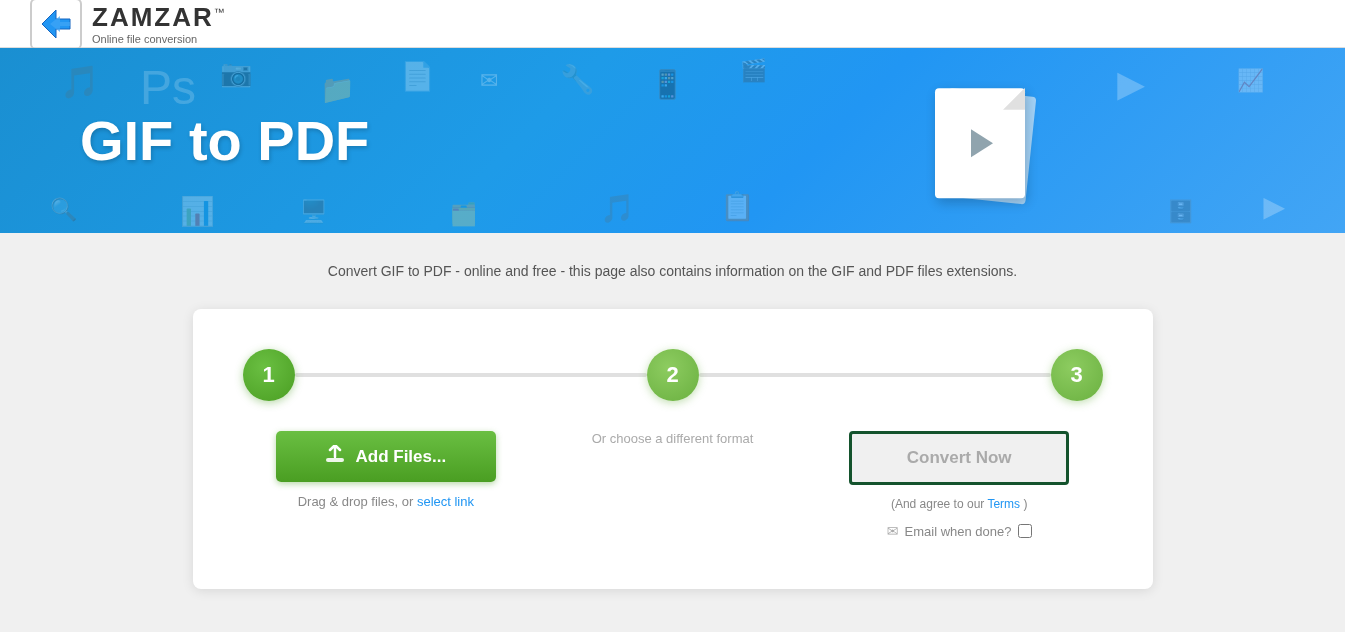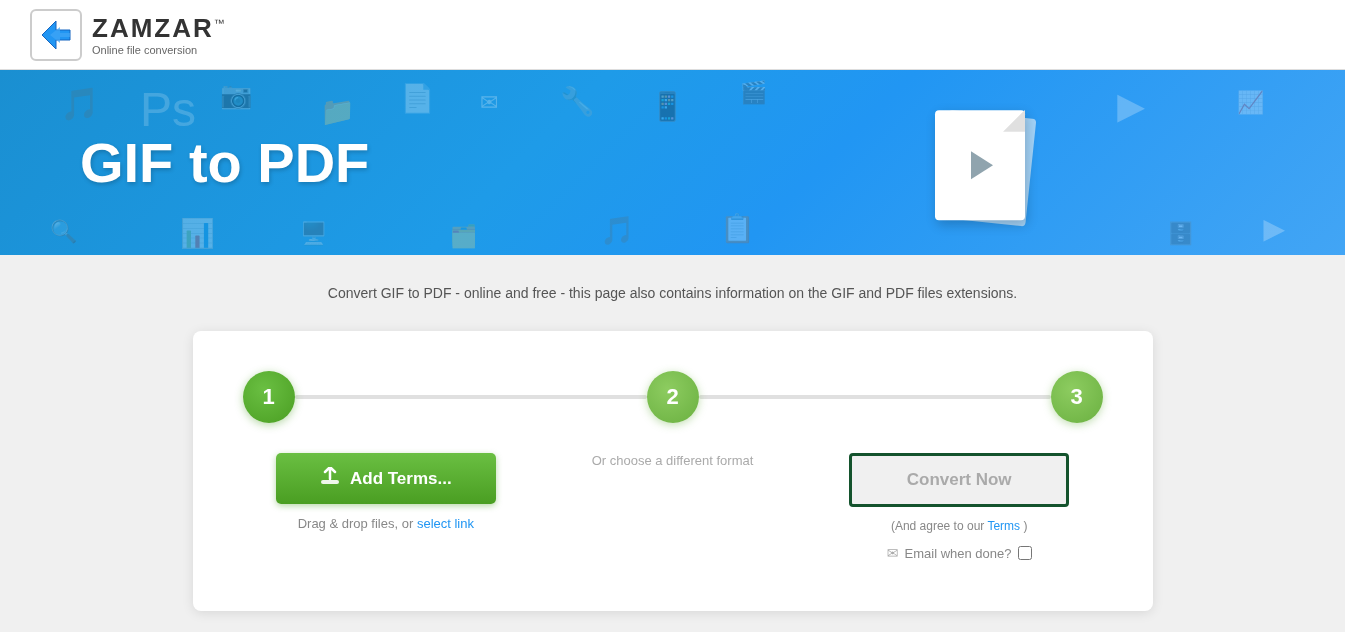--- a/index.html
+++ b/index.html
@@ -5,21 +5,21 @@
     * { box-sizing: border-box; margin: 0; padding: 0; }
     body { font-family: Arial, sans-serif; background: #f0f0f0; min-width: 1345px; }
 
     
     .header {
       background: #fff;
       border-bottom: 1px solid #ddd;
       display: flex;
       align-items: center;
       padding: 0 30px;
-      height: 70px;
+      height: 48px;
       justify-content: space-between;
     }
     .logo-area {
       display: flex;
       align-items: center;
       gap: 10px;
     }
     .logo-icon {
       width: 52px;
       height: 52px;
@@ -395,21 +395,21 @@
     <div class="steps-panels">
 
       <div class="step-panel">
         <button class="add-files-btn">
           <span class="upload-icon">
             <svg width="20" height="18" viewBox="0 0 20 18">
               <path d="M10 0 L10 12 M5 5 L10 0 L15 5" stroke="white" stroke-width="2.5" fill="none" stroke-linecap="round" stroke-linejoin="round"></path>
               <rect x="1" y="13" width="18" height="4" rx="2" fill="white" opacity="0.9"></rect>
             </svg>
           </span>
-          <span>Add Terms...</span>
+          <span>Add Files...</span>
         </button>
         <div class="drag-drop-text">
           <span>Drag &amp; drop files, or</span>
           <a href="#">select link</a>
         </div>
       </div>
 
       <div class="step-panel">
         <div class="format-sub-label">Or choose a different format</div>
       </div>

